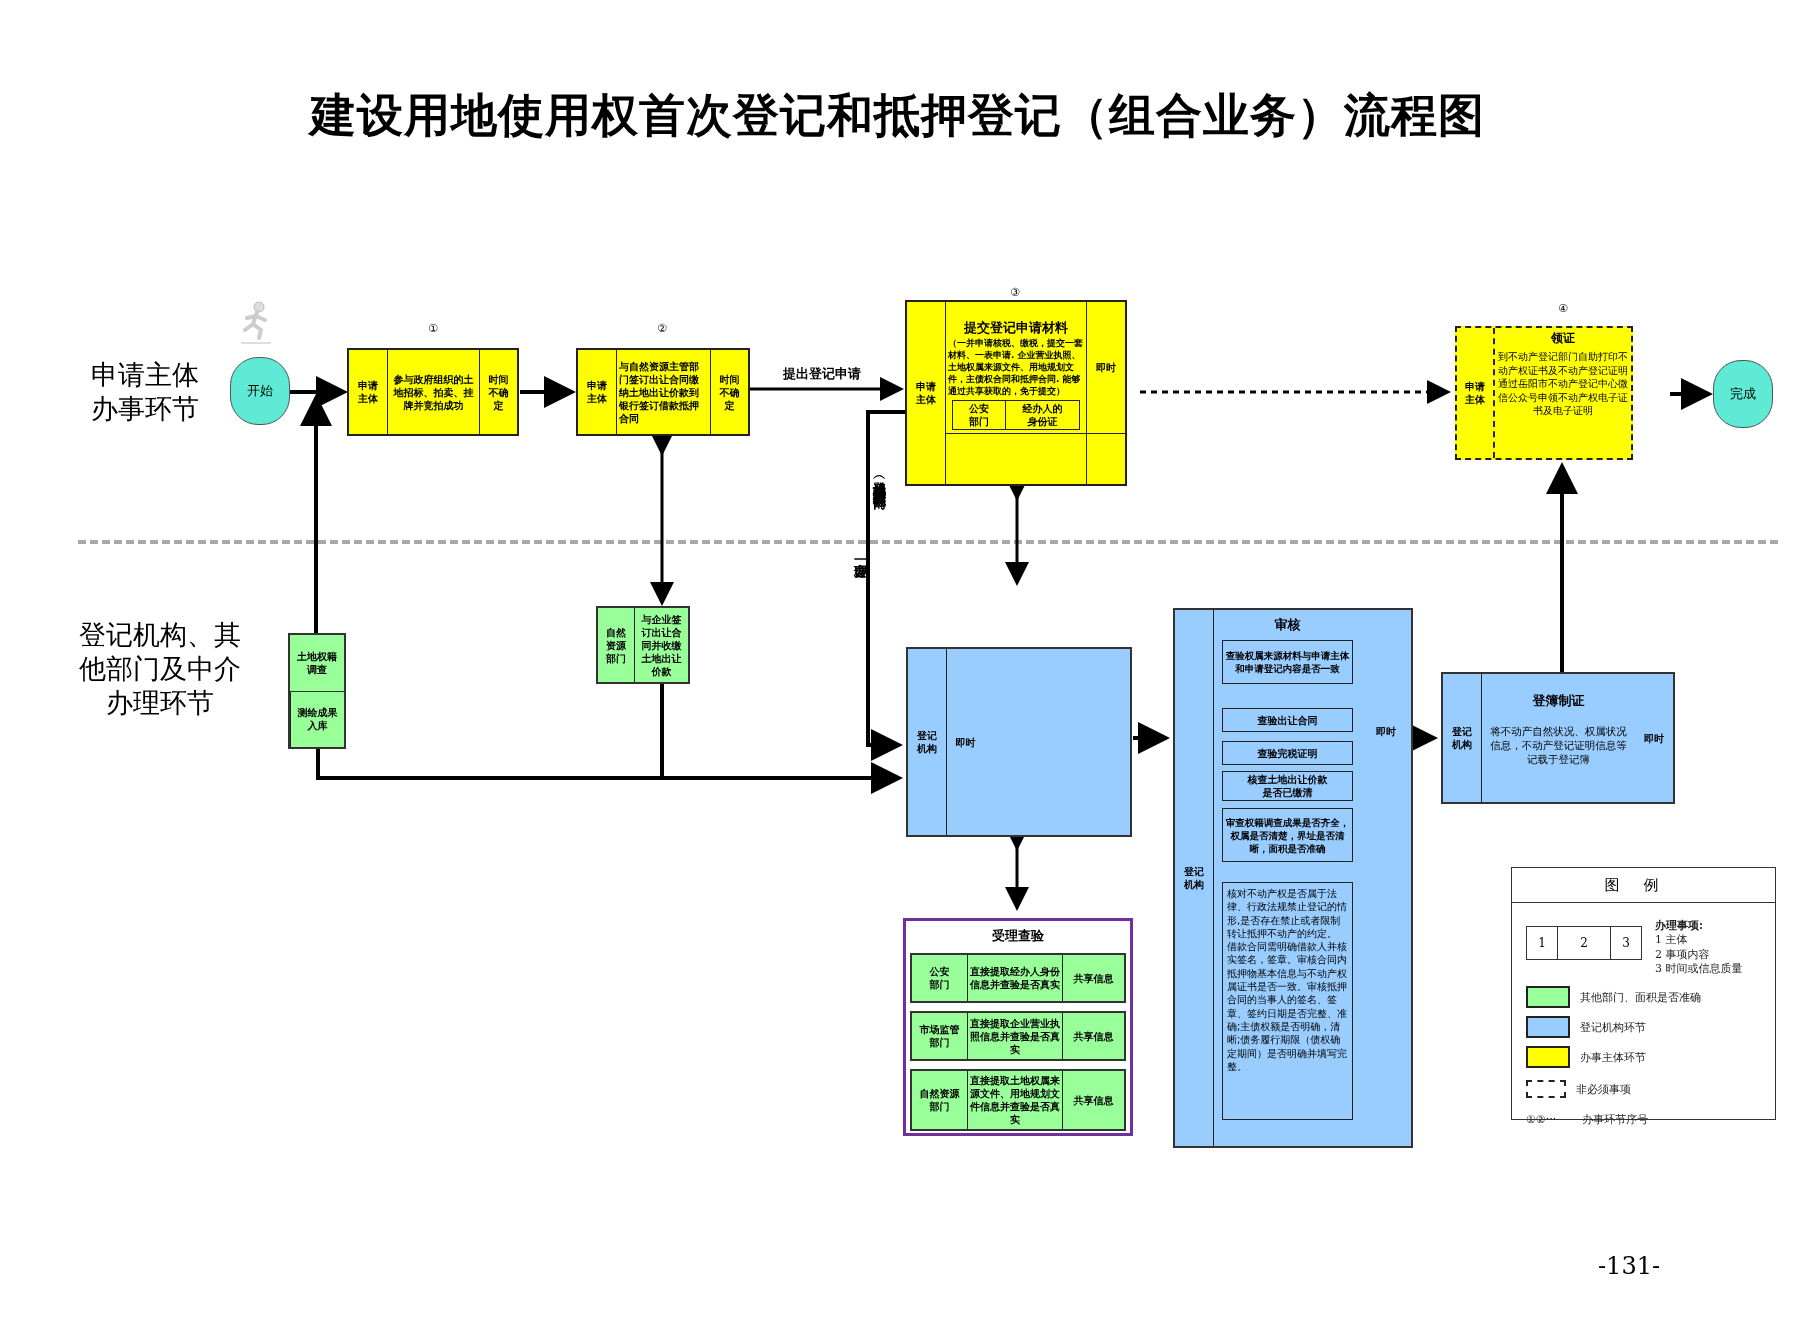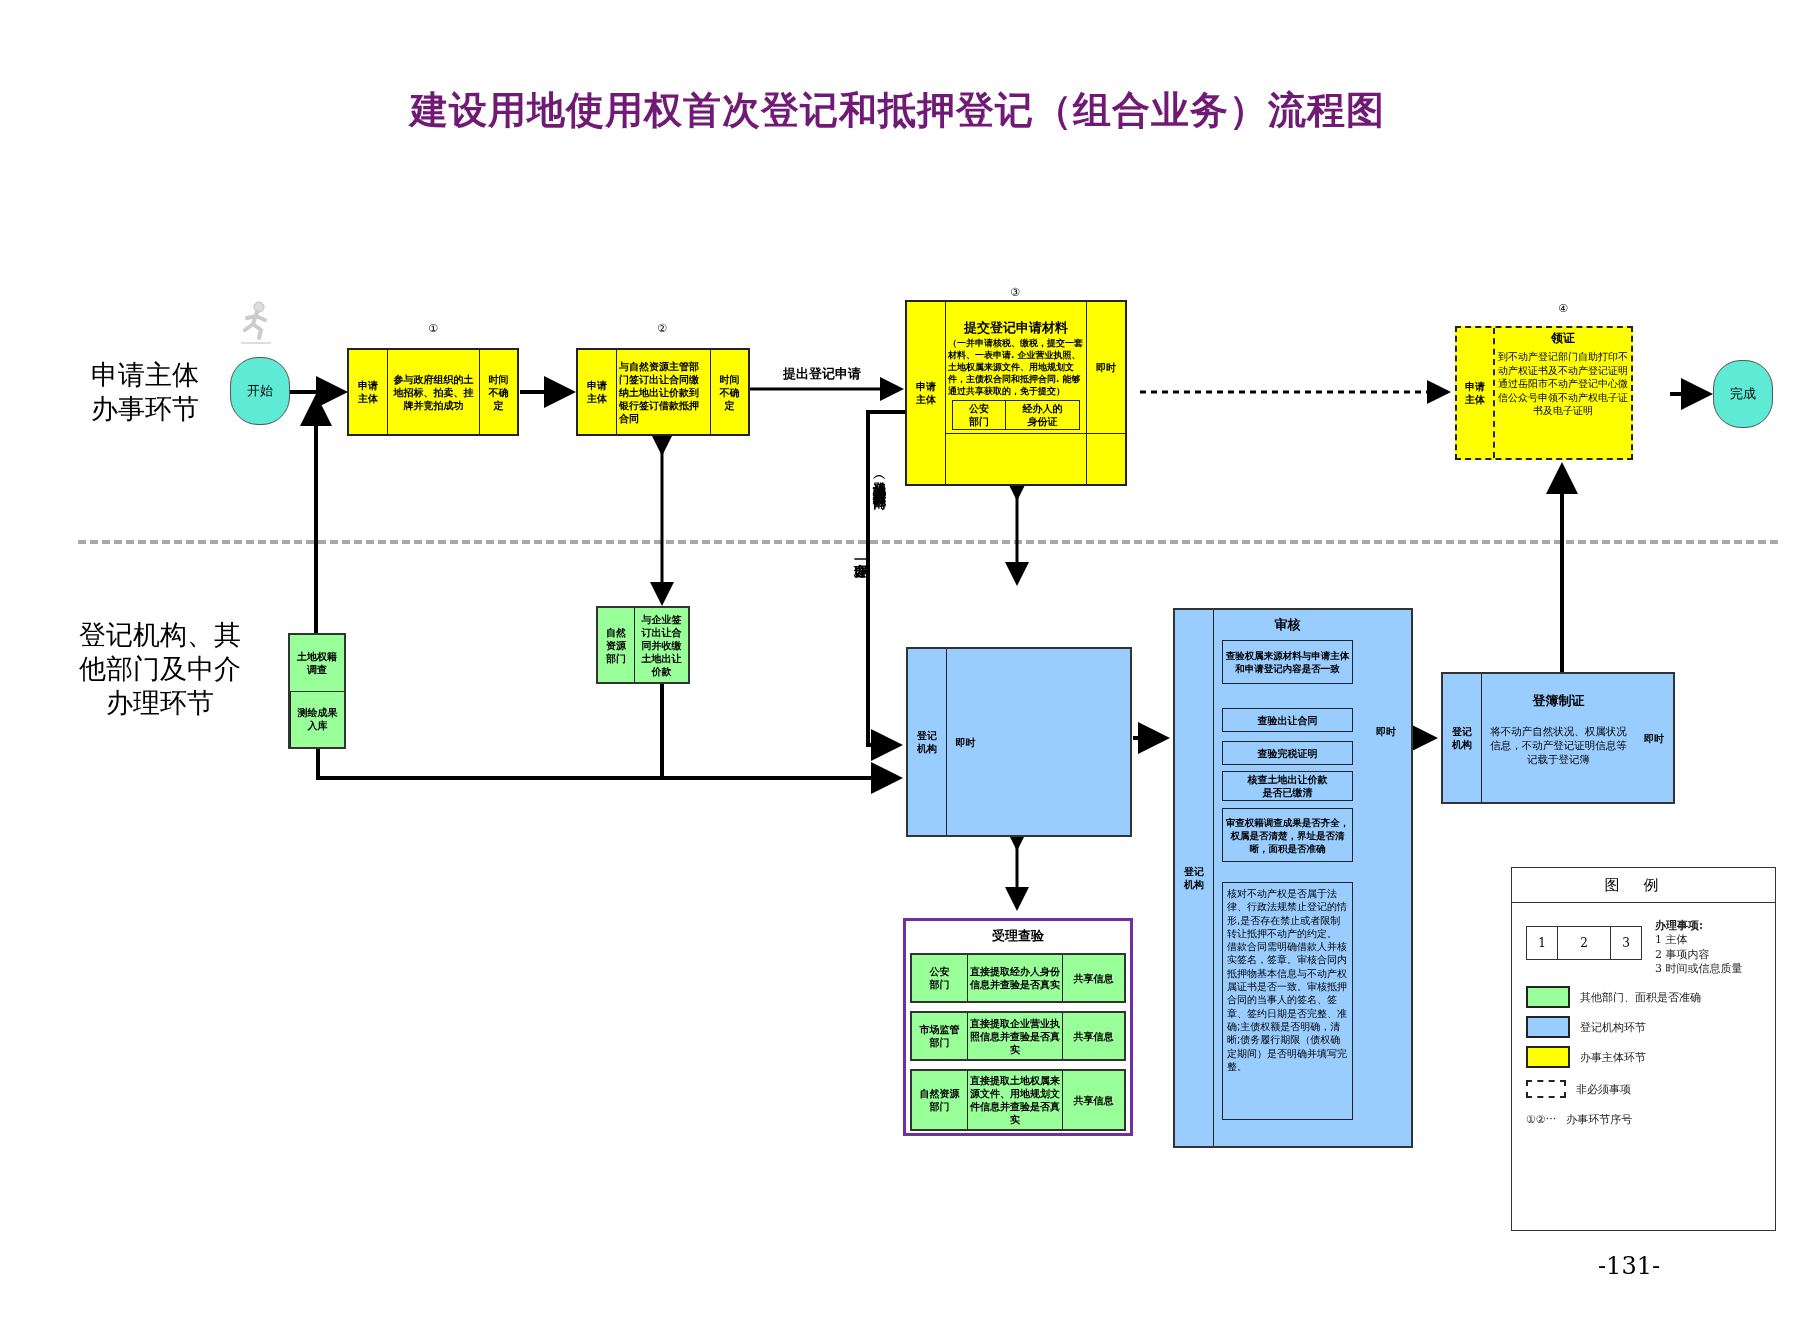--- a/index.html
+++ b/index.html
@@ -1,20 +1,20 @@
 <!DOCTYPE html>
 <html><head>
 <meta charset="utf-8">
 <style>
   html, body { margin:0; padding:0; background:#ffffff; }
   body { width:1795px; height:1323px; position:relative; overflow:hidden;
          font-family:"DejaVu Sans", sans-serif; color:#000; }
   .abs { position:absolute; box-sizing:border-box; }
   .title { left:0; width:1795px; top:85px; text-align:center; font-family:"DejaVu Serif", serif;
-           font-weight:bold; font-size:38px; color:#701a75; letter-spacing:1px; }
+           font-weight:bold; font-size:46px; color:#000000; letter-spacing:1px; }
   .lane-label { font-family:"DejaVu Serif", serif; font-size:27px; line-height:34px; text-align:center; }
   .divider { left:78px; width:1700px; top:540px; height:0; border-top:4px dashed #a9a9a9; }
   .pill { border:1.5px solid #555; border-radius:28px; background:#5eead4; display:flex; align-items:center;
           justify-content:center; font-size:13px; }
   .yellow { background:#ffff00; }
   .blue { background:#99ccff; }
   .green { background:#99ff99; }
   .box { border:2px solid #222; display:flex; }
   .cell { display:flex; align-items:center; justify-content:center; text-align:center; font-size:10px;
           line-height:13px; padding:2px; box-sizing:border-box; font-weight:bold; }
@@ -214,21 +214,21 @@
 <div class="abs box blue" style="left:1441px;top:672px;width:234px;height:132px;border-color:#333;">
   <div class="cell" style="width:38px;white-space:pre-line;">登记
 机构</div>
   <div style="flex:1;border-left:1.5px solid #222;padding:18px 6px;box-sizing:border-box;text-align:center;">
     <div class="head" style="margin-bottom:14px;">登簿制证</div>
     <div style="font-size:10.5px;line-height:14px;">将不动产自然状况、权属状况信息，不动产登记证明信息等记载于登记簿</div>
   </div>
   <div class="cell" style="width:38px;">即时</div>
 </div>
 
-<div class="abs legend" style="left:1511px;top:867px;width:265px;height:364px;">
+<div class="abs legend" style="left:1511px;top:867px;width:265px;height:253px;">
   <div class="lg-title">图例</div>
   <div class="abs" style="left:14px;top:58px;display:flex;border:1.5px solid #333;height:34px;">
     <div style="width:30px;display:flex;align-items:center;justify-content:center;font-family:'DejaVu Serif',serif;font-size:12px;">1</div>
     <div style="width:52px;border-left:1.5px solid #333;display:flex;align-items:center;justify-content:center;font-family:'DejaVu Serif',serif;font-size:12px;">2</div>
     <div style="width:30px;border-left:1.5px solid #333;display:flex;align-items:center;justify-content:center;font-family:'DejaVu Serif',serif;font-size:12px;">3</div>
   </div>
   <div class="abs lg-text" style="left:143px;top:50px;font-weight:bold;">办理事项:</div>
   <div class="abs lg-text" style="left:143px;top:65px;line-height:14.5px;">
     <div>1  主体</div>
     <div>2  事项内容</div>
@@ -243,19 +243,19 @@
     <span class="lg-text">登记机构环节</span>
   </div>
   <div class="abs" style="left:14px;top:178px;display:flex;align-items:center;gap:10px;">
     <div class="swatch" style="background:#ffff00;"></div>
     <span class="lg-text">办事主体环节</span>
   </div>
   <div class="abs" style="left:14px;top:212px;display:flex;align-items:center;gap:10px;">
     <div style="width:36px;height:14px;border:2px dashed #222;"></div>
     <span class="lg-text">非必须事项</span>
   </div>
-  <div class="abs" style="left:14px;top:244px;display:flex;align-items:center;gap:10px;">
+  <div class="abs" style="left:14px;top:244px;display:flex;align-items:center;gap:26px;">
     <span class="lg-text">①②···</span>
     <span class="lg-text">办事环节序号</span>
   </div>
 </div>
 
 <div class="abs page-num" style="left:1598px;top:1252px;">-131-</div>
 
 </body></html>

